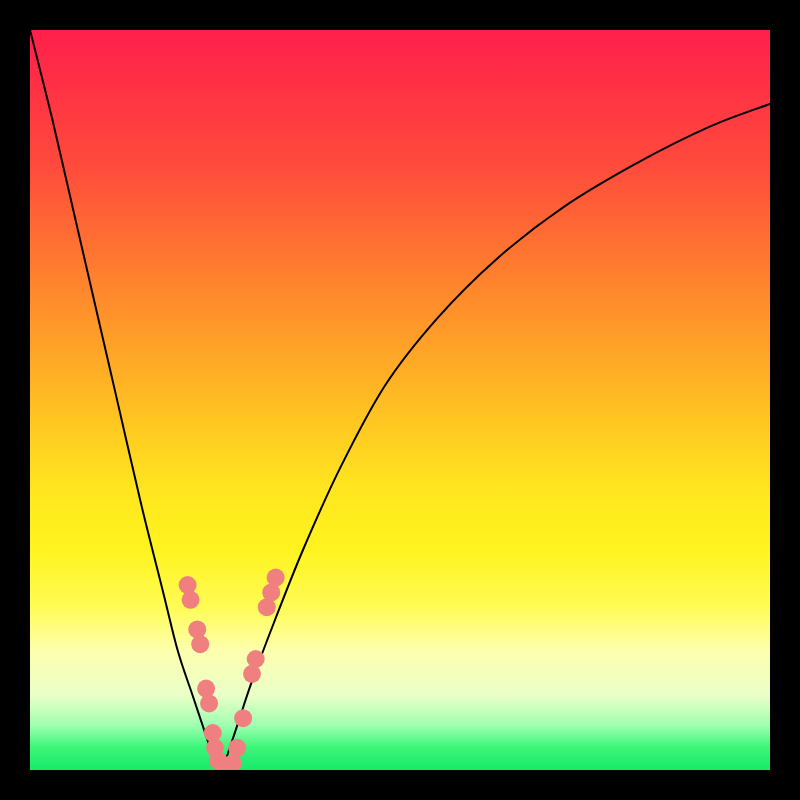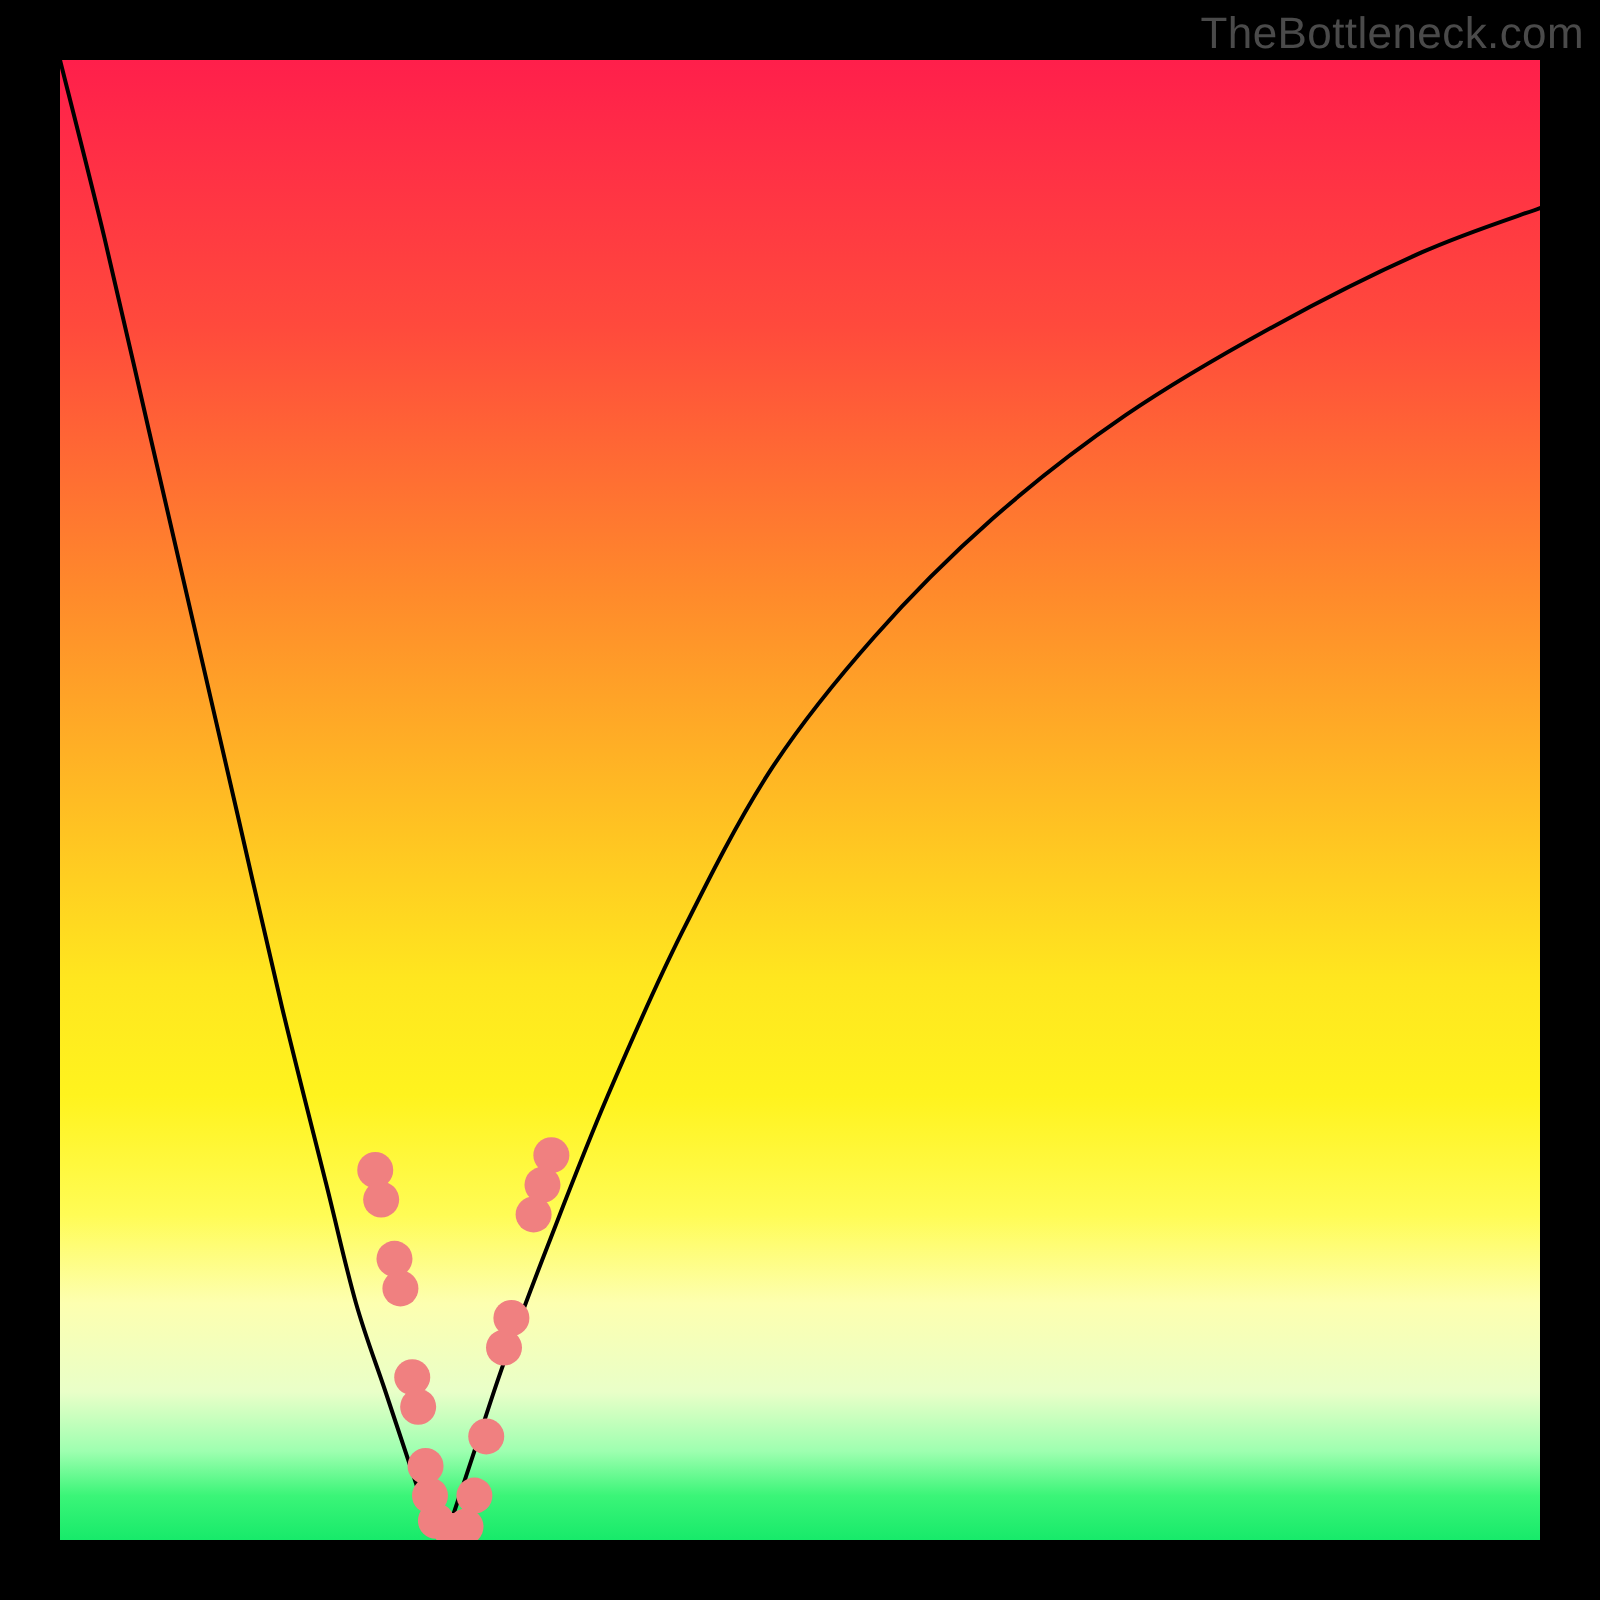--- a/index.html
+++ b/index.html
@@ -81,14 +81,13 @@
           <circle cx="207.20000000000002" cy="717.8" r="9" fill="#f08080"></circle>
           <circle cx="213.12000000000003" cy="688.2" r="9" fill="#f08080"></circle>
           <circle cx="222" cy="643.8" r="9" fill="#f08080"></circle>
           <circle cx="225.7" cy="629" r="9" fill="#f08080"></circle>
           <circle cx="236.8" cy="577.2" r="9" fill="#f08080"></circle>
           <circle cx="241.24" cy="562.4" r="9" fill="#f08080"></circle>
           <circle cx="245.68" cy="547.6" r="9" fill="#f08080"></circle>
         </g>
     </svg>
   </div>
-  <div class="watermark">TheBottleneck.com</div>
 </div>
 
 </body></html>

